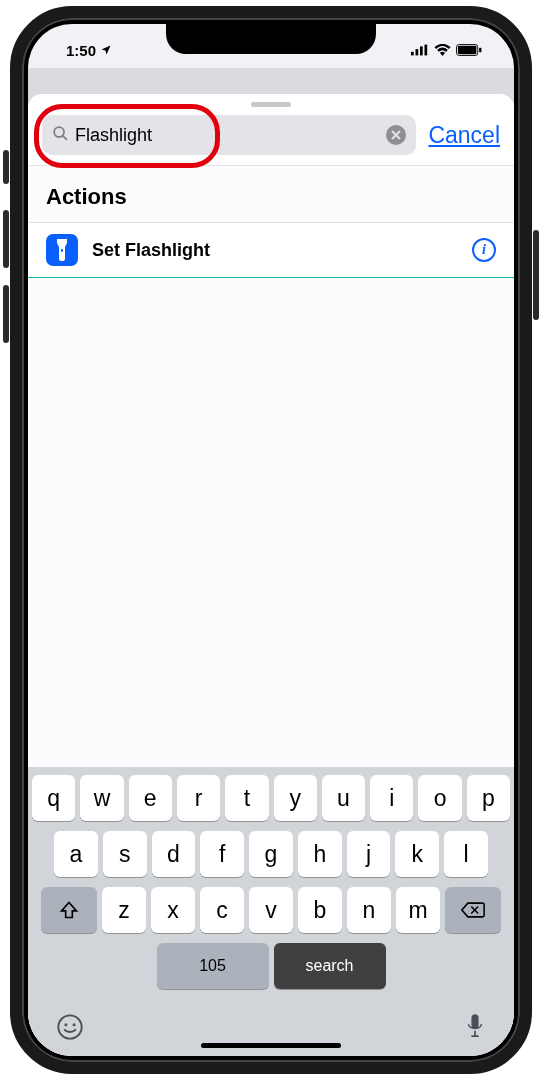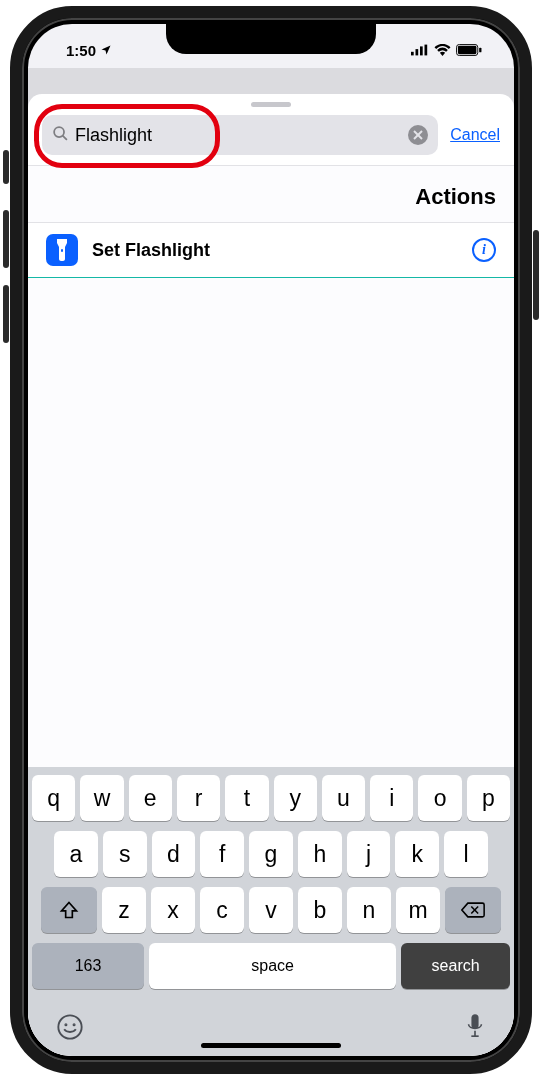--- a/index.html
+++ b/index.html
@@ -46,28 +46,28 @@
   .search-field {
     flex: 1; display: flex; align-items: center; background: #e3e3e8;
     border-radius: 10px; height: 40px; padding: 0 10px; gap: 6px;
     position: relative;
   }
   .search-field input {
     flex: 1; border: none; background: transparent; font-size: 18px; outline: none; color: #000;
   }
   .search-icon-svg { color: #7e7e82; }
   .clear-btn { width: 20px; height: 20px; border-radius: 50%; background: #8e8e93; display:flex; align-items:center; justify-content:center; color:#e3e3e8; font-size:13px; }
-  .cancel-link { color: #0a60ff; font-size: 16px; text-decoration: underline; }
+  .cancel-link { color: #0a60ff; font-size: 23px; text-decoration: underline; }
 
   .highlight-oval {
     position: absolute; left: 6px; top: 80px; width: 186px; height: 64px;
     border: 5px solid #e2000f; border-radius: 28px; z-index: 60; pointer-events: none;
   }
 
-  .section-header { font-size: 22px; font-weight: 700; padding: 18px 18px 12px; border-bottom: 1px solid #e2e2e6; border-top: 1px solid #e2e2e6; background:#fcfcfe;text-align:right;}
+  .section-header { font-size: 22px; font-weight: 700; padding: 18px 18px 12px; border-bottom: 1px solid #e2e2e6; border-top: 1px solid #e2e2e6; background:#fcfcfe;}
   .action-row {
     display: flex; align-items: center; padding: 11px 18px; border-bottom: 1px solid #14b8a6; gap: 14px; background:#fff;
   }
   .action-icon {
     width: 32px; height: 32px; border-radius: 7px; background: #0a60ff;
     display: flex; align-items: center; justify-content: center; color: #fff;
   }
   .action-label { flex: 1; font-size: 18px; font-weight: 600; }
   .info-btn { width: 24px; height: 24px; border: 2px solid #0a60ff; border-radius: 50%; color:#0a60ff; display:flex; align-items:center; justify-content:center; font-size:14px; font-weight:600; font-style: italic; font-family: Georgia, serif;}
 
@@ -221,22 +221,21 @@
             <div class="key">m</div>
             <div class="key key-special key-del">
               <svg width="24" height="18" viewBox="0 0 28 20" fill="none" stroke="#000" stroke-width="1.8">
                 <path d="M8 2 H25 C26 2 27 3 27 4 V16 C27 17 26 18 25 18 H8 L1 10 Z"></path>
                 <line x1="12" y1="6" x2="20" y2="14"></line>
                 <line x1="20" y1="6" x2="12" y2="14"></line>
               </svg>
             </div>
           </div>
         <div class="krow krow4">
-          <div class="key key-123">163</div>
-          <div class="key key-space">space</div>
+          <div class="key key-123">105</div>
           <div class="key key-search">search</div>
         </div>
         <div class="kb-bottom">
           <span>
             <svg width="28" height="28" viewBox="0 0 24 24" fill="none" stroke="#4a4e55" stroke-width="1.6">
               <circle cx="12" cy="12" r="10"></circle>
                 <circle cx="8.5" cy="10" r="0.5" fill="#4a4e55"></circle>
                 <circle cx="15.5" cy="10" r="0.5" fill="#4a4e55"></circle>
               <path d="M7 14 C9 17 15 17 17 14"></path>
             </svg>

